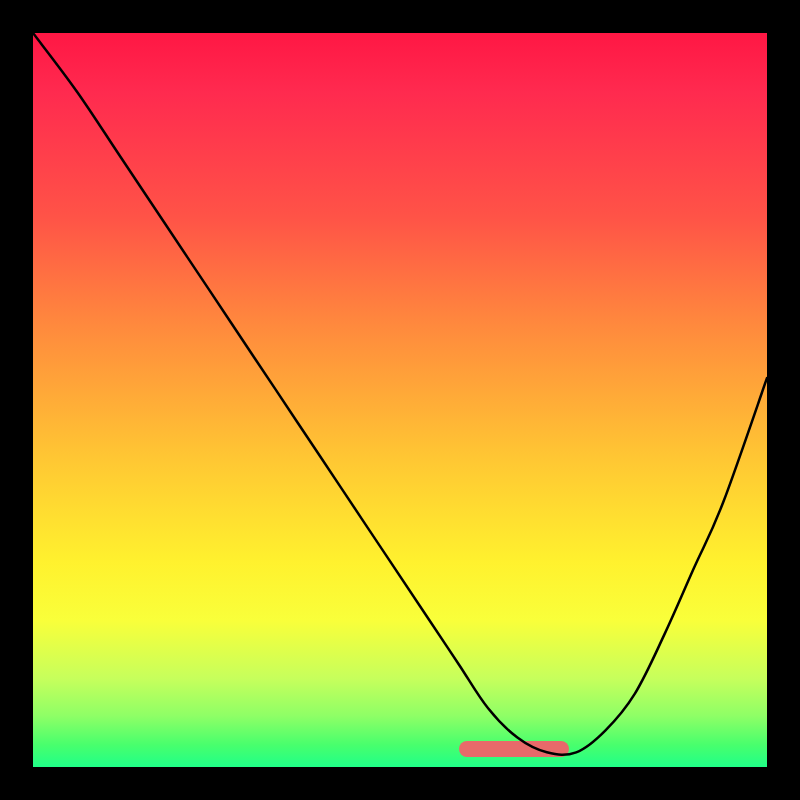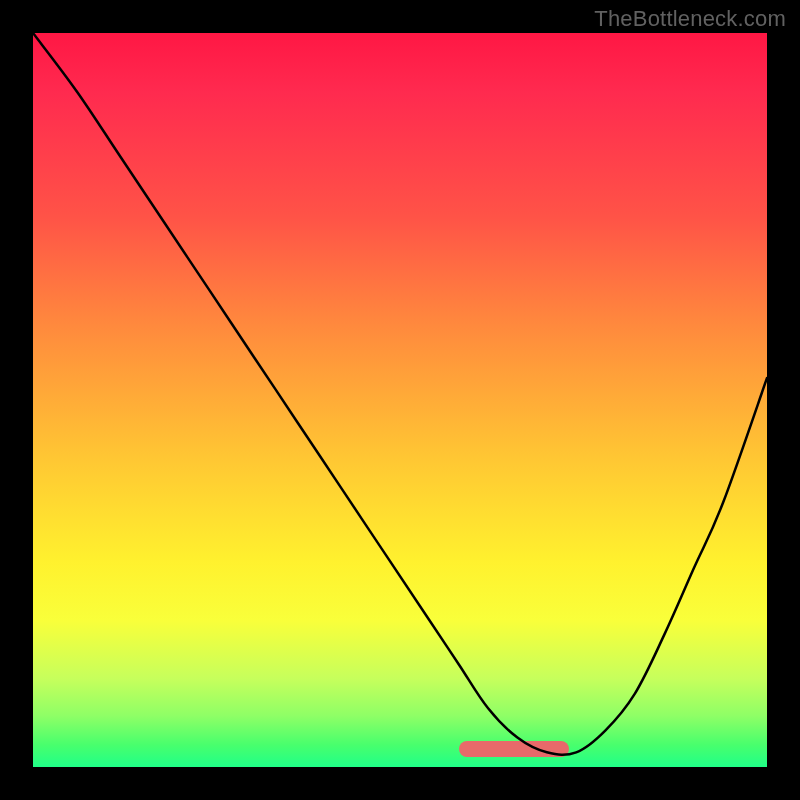--- a/index.html
+++ b/index.html
@@ -60,20 +60,19 @@
     height: 16px;
     background: #e86a6a;
     border-radius: 8px;
     z-index: 4;
   }
 </style>
 </head>
 <body>
 
 <div class="container">
-  <div class="watermark">TheBottleneck.com</div>
   <div class="plot-wrap">
     <div class="pink-blob" style="left: 425.72px; width: 110.1px; top: 707.65px;"></div>
     <svg class="curve" viewBox="0 0 734 734" preserveAspectRatio="none">
       <path d="M 0.0 0.0 C 7.9 10.6, 28.2 36.3, 44.0 58.7 C 59.9 81.2, 72.2 101.0, 88.1 124.8 C 103.9 148.6, 116.3 167.1, 132.1 190.8 C 148.0 214.6, 160.3 233.1, 176.2 256.9 C 192.0 280.7, 204.3 299.2, 220.2 323.0 C 236.1 346.7, 248.4 365.2, 264.2 389.0 C 280.1 412.8, 292.4 431.3, 308.3 455.1 C 324.1 478.9, 336.5 497.4, 352.3 521.1 C 368.2 544.9, 383.1 567.4, 396.4 587.2 C 409.6 607.0, 415.2 615.4, 425.7 631.2 C 436.3 647.1, 444.5 662.1, 455.1 675.3 C 465.6 688.5, 473.9 696.7, 484.4 704.6 C 495.0 712.6, 503.2 716.7, 513.8 719.3 C 524.4 722.0, 532.6 723.3, 543.2 719.3 C 553.7 715.4, 562.0 707.9, 572.5 697.3 C 583.1 686.7, 591.3 677.8, 601.9 660.6 C 612.4 643.4, 620.7 624.3, 631.2 601.9 C 641.8 579.4, 650.0 559.6, 660.6 535.8 C 671.2 512.0, 676.7 504.1, 690.0 469.8 C 703.2 435.4, 726.1 367.4, 734.0 345.0" fill="none" stroke="#000" stroke-width="2.5" stroke-linecap="round" stroke-linejoin="round"></path>
     </svg>
   </div>
 </div>
 
 </body></html>

